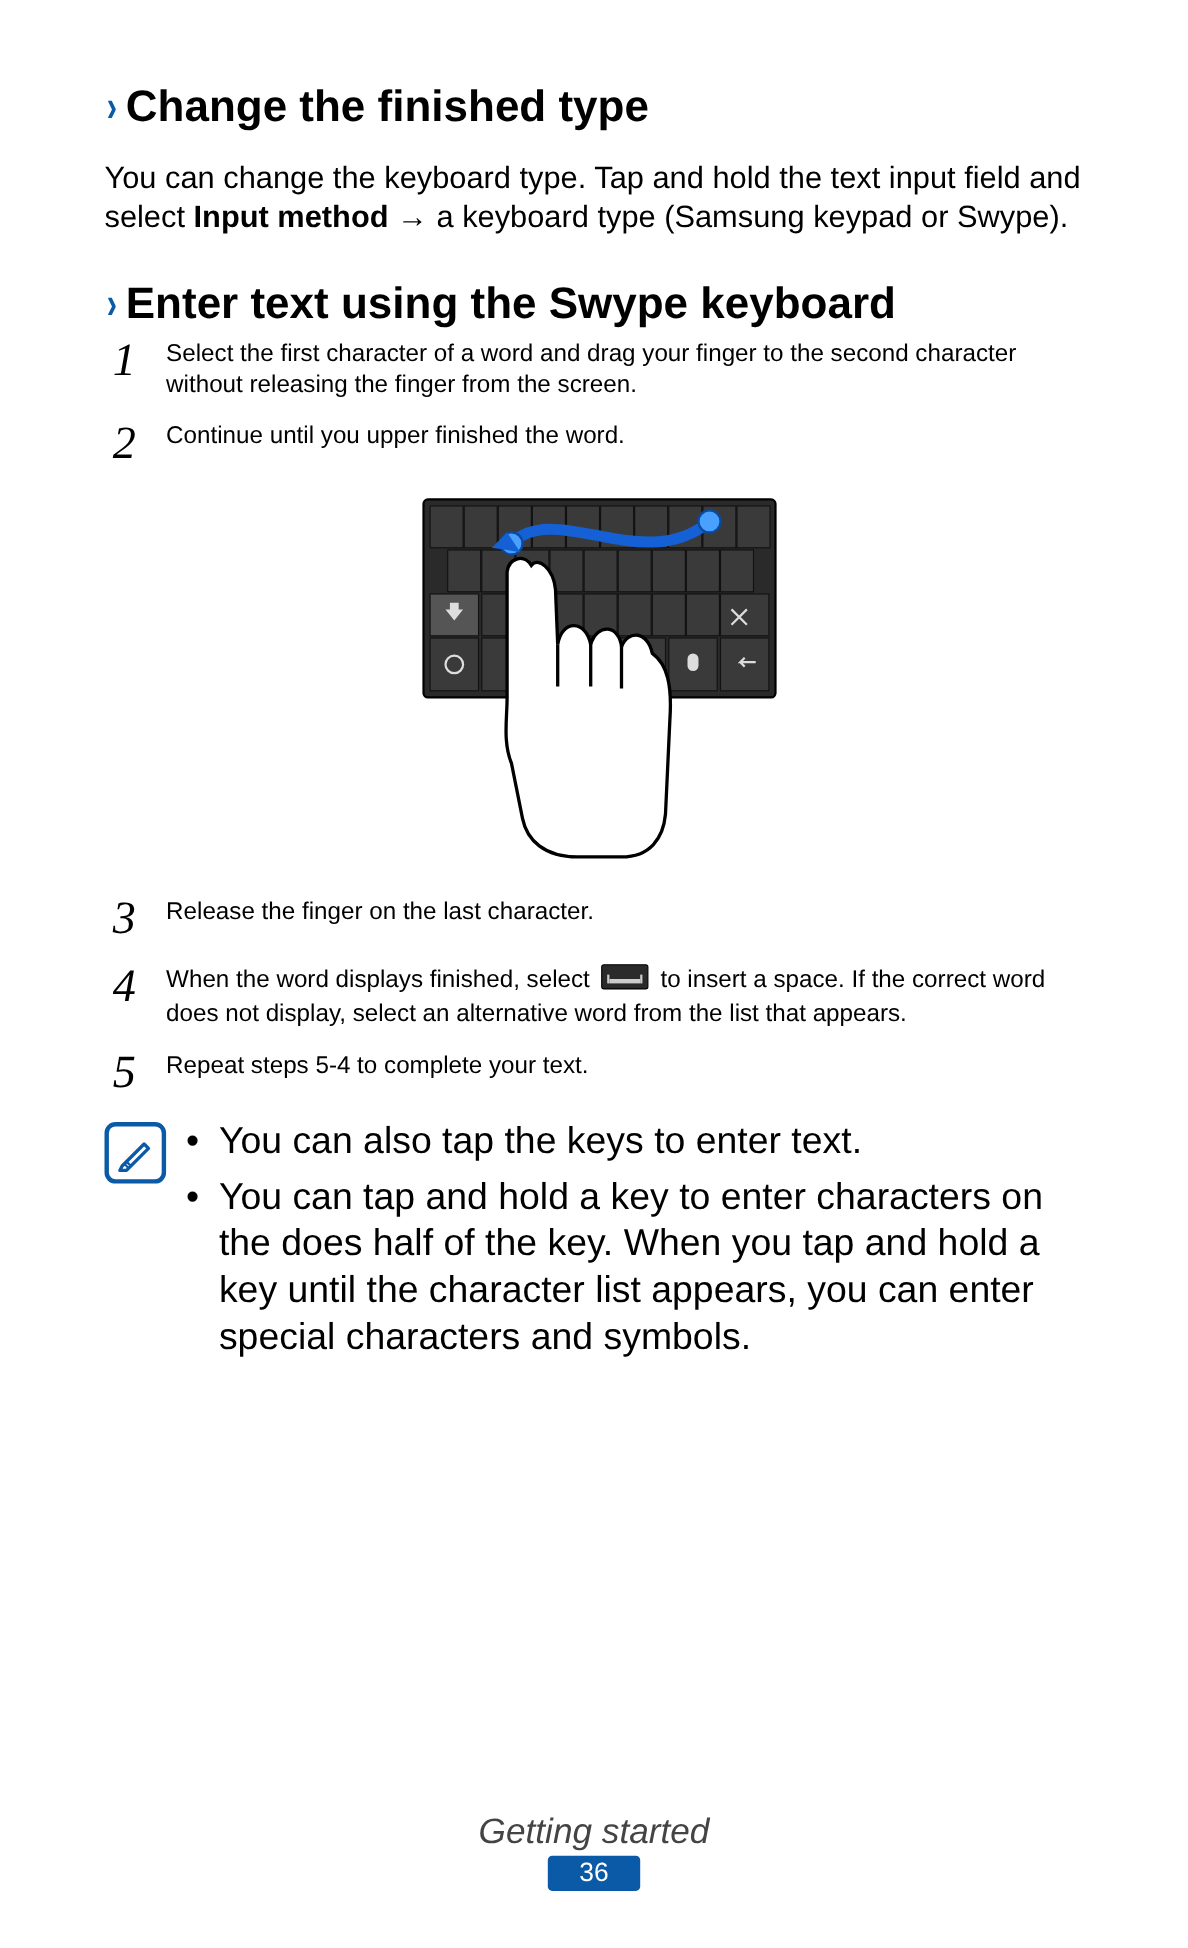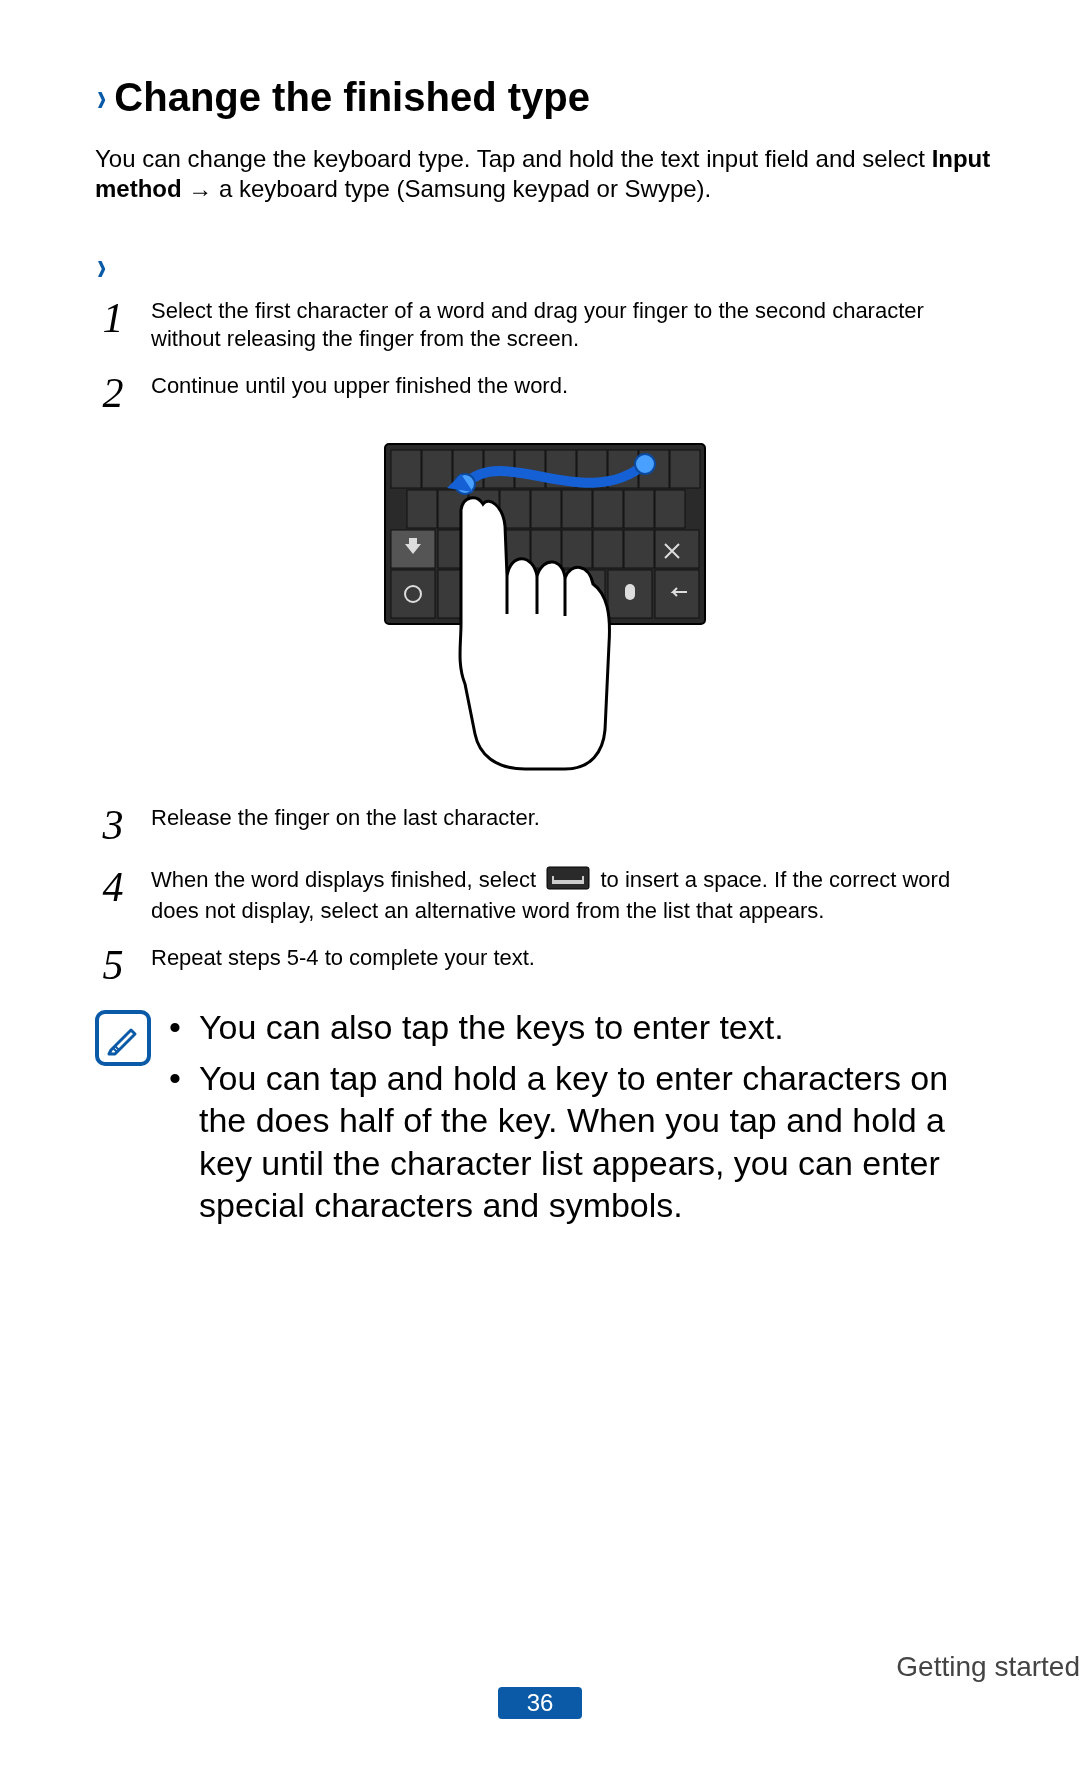--- a/index.html
+++ b/index.html
@@ -20,21 +20,21 @@
     align-items: center;
     gap: 6px;
   }
   .chevron {
     color: #0a5aa8;
     font-weight: 900;
     display: inline-block;
     transform: scaleX(0.7);
   }
   .body-text {
-    font-size: 24px;
+    font-size: 28px;
     line-height: 1.25;
     margin-bottom: 40px;
     margin-top: 24px;
   }
   .bold { font-weight: 700; }
   .ol { list-style: none; }
   .ol-item {
     display: flex;
     align-items: flex-start;
     gap: 20px;
@@ -91,24 +91,24 @@
     vertical-align: middle;
     margin: 0 4px;
   }
   .footer {
     position: absolute;
     bottom: 52px;
     left: 0; right: 0;
     text-align: center;
   }
   .footer-label {
-    font-size: 28px;
+    font-style: italic;
+    font-size: 32px;
     color: #444;
     margin-bottom: 4px;
-    text-align: right;
   }
   .page-badge {
     display: inline-block;
     background: #0a5aa8;
     color: #fff;
     font-size: 24px;
     padding: 2px 29px;
     border-radius: 4px;
   }
 </style>
@@ -118,20 +118,21 @@
 <h2 class="section-heading">
   <span class="chevron">›</span>
   <span>Change the finished type</span>
 </h2>
 <p class="body-text">
   <span>You can change the keyboard type. Tap and hold the text input field and select </span><span class="bold">Input method</span><span> → a keyboard type (Samsung keypad or Swype).</span>
 </p>
 
 <h2 class="section-heading">
   <span class="chevron">›</span>
+  <span>Enter text using the Swype keyboard</span>
 </h2>
 
 <ol class="ol">
   <li class="ol-item">
     <span class="step-num">1</span>
     <span class="step-text">Select the first character of a word and drag your finger to the second character without releasing the finger from the screen.</span>
   </li>
   <li class="ol-item">
     <span class="step-num">2</span>
     <span class="step-text">Continue until you upper finished the word.</span>

